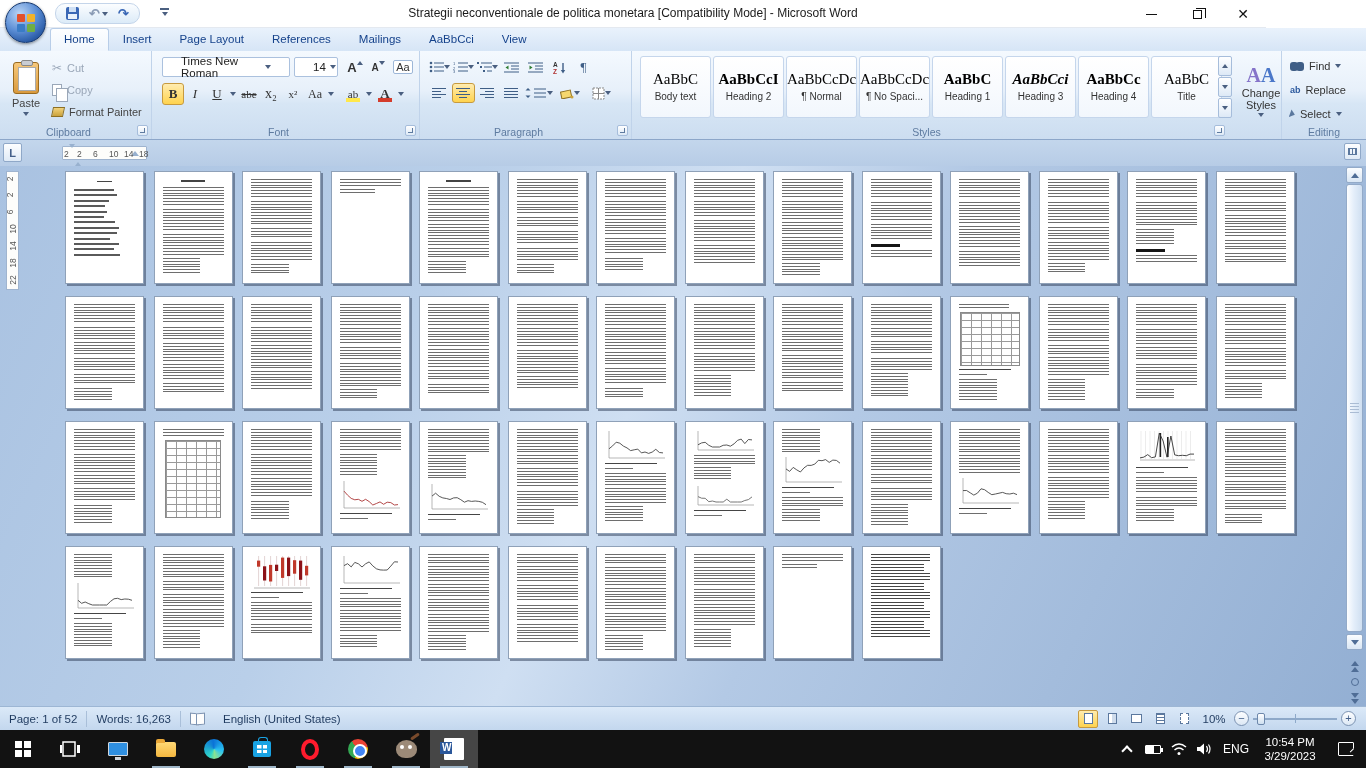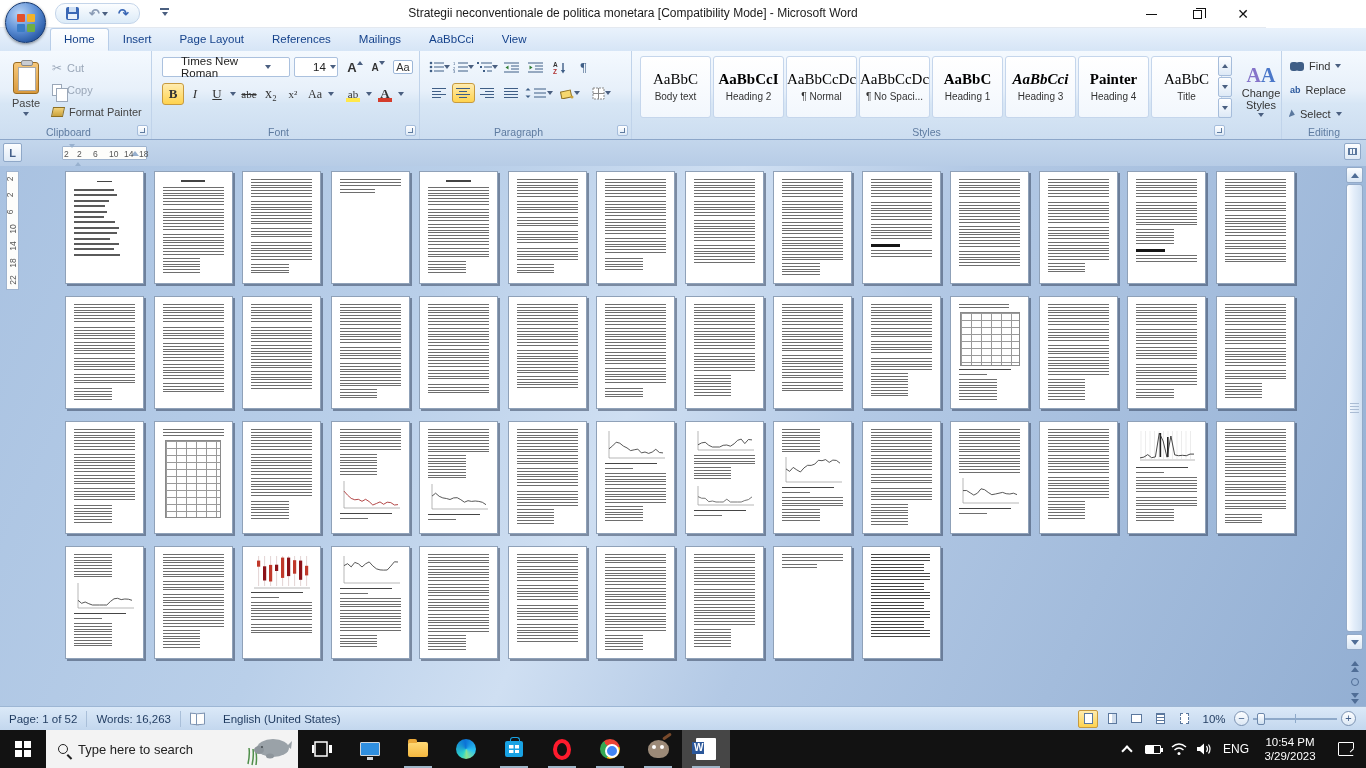--- a/index.html
+++ b/index.html
@@ -480,21 +480,21 @@
         </div>
         <div class="stcell">
           <div class="stsample" style="font-weight: bold;">AaBbC</div>
           <div class="stlabel">Heading 1</div>
         </div>
         <div class="stcell">
           <div class="stsample" style="font-weight: bold; font-style: italic;">AaBbCci</div>
           <div class="stlabel">Heading 3</div>
         </div>
         <div class="stcell">
-          <div class="stsample" style="font-weight: bold;">Painter</div>
+          <div class="stsample" style="font-weight: bold;">AaBbCc</div>
           <div class="stlabel">Heading 4</div>
         </div>
         <div class="stcell">
           <div class="stsample">AaBbC</div>
           <div class="stlabel">Title</div>
         </div>
       </div>
     <div id="style-scroll">
       <div class="ssb">
           <span class="tri-up"></span>
@@ -1069,32 +1069,20 @@
 
 <div id="taskbar">
   <div class="tb-btn">
       <span class="winlogo">
         <i></i>
         <i></i>
         <i></i>
         <i></i>
       </span>
     </div>
-  <div id="search">
-    <span class="mag"></span>
-    <span class="ph">Type here to search</span>
-    <svg class="manatee" width="46" height="32">
-      <path d="M2 30 Q4 20 3 14 M6 31 Q8 22 7 15 M10 31 Q11 24 10 18" stroke="#4f8f4a" stroke-width="1.5" fill="none"></path>
-      <ellipse cx="27" cy="14" rx="16" ry="9" fill="#9aa2a8"></ellipse>
-      <ellipse cx="13" cy="16" rx="5" ry="4" fill="#8d959b"></ellipse>
-      <path d="M41 12 L46 7 L45 15 Z" fill="#9aa2a8"></path>
-      <ellipse cx="24" cy="22" rx="4" ry="2.5" fill="#8d959b"></ellipse>
-      <circle cx="16" cy="13" r="0.9" fill="#3c4246"></circle>
-    </svg>
-  </div>
   <div class="appicon">
       <svg width="20" height="18">
         <rect x="3" y="2" width="12" height="14" fill="none" stroke="#fff" stroke-width="1.5"></rect>
         <rect x="0" y="5" width="2" height="8" fill="#fff"></rect>
         <rect x="17" y="5" width="3" height="8" fill="#fff"></rect>
       </svg>
     </div>
   <div class="appicon">
       <span class="monitor"></span>
     </div>

